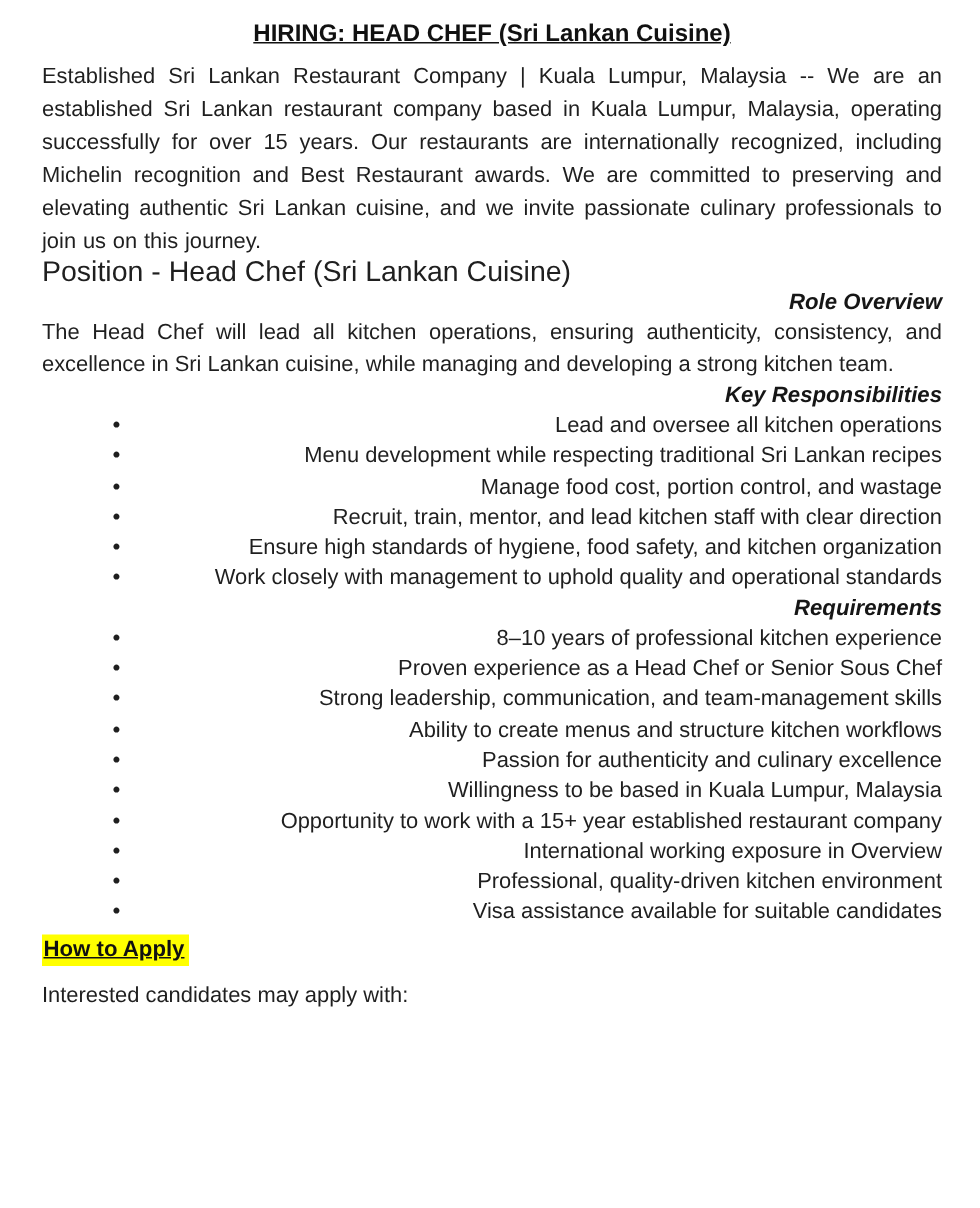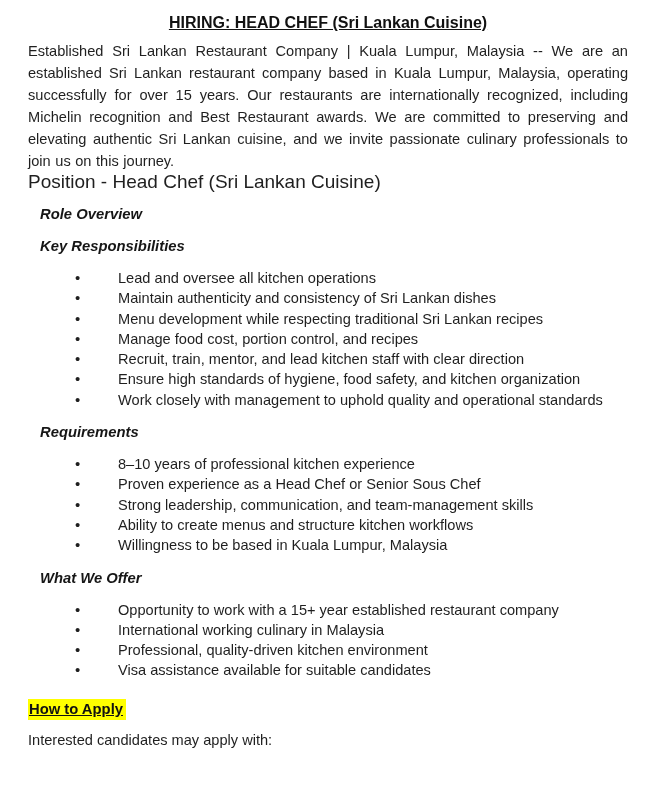--- a/index.html
+++ b/index.html
@@ -42,48 +42,50 @@
     font-size: 19px;
     line-height: 20px;
     margin: 0;
   }
   .section-heading {
     font-size: 14.8px;
     line-height: 20px;
     font-weight: bold;
     font-style: italic;
     color: #161616;
-    margin: 12px;
+    margin: 0;
+    text-align: right;
   }
   .section-body {
     margin: 0;
     font-size: 14.6px;
     line-height: 21px;
     text-align: justify;
   }
   ul.bullet-list {
     list-style: none;
     margin: 0;
     padding: 0;
   }
   ul.bullet-list li {
     position: relative;
     padding-left: 90px;
     font-size: 14.6px;
     line-height: 20.3px;
+    text-align: right;
   }
   ul.bullet-list li::before {
     content: "\2022";
     position: absolute;
     left: 47px;
     top: 0;
     font-size: 15px;
   }
   .apply-heading-row {
-    margin-top: 18px;
+    margin-top: 4px;
     line-height: 20px;
   }
   .apply-highlight {
     display: inline-block;
     background: #ffff00;
     font-size: 14.8px;
     font-weight: bold;
     text-decoration: underline;
     color: #111111;
     padding: 0 3px 1px 1px;
@@ -99,45 +101,45 @@
 
 <div class="page">
 
   <div class="doc-title">HIRING: HEAD CHEF (Sri Lankan Cuisine)</div>
 
   <p class="intro">Established Sri Lankan Restaurant Company | Kuala Lumpur, Malaysia -- We are an established Sri Lankan restaurant company based in Kuala Lumpur, Malaysia, operating successfully for over 15 years. Our restaurants are internationally recognized, including Michelin recognition and Best Restaurant awards. We are committed to preserving and elevating authentic Sri Lankan cuisine, and we invite passionate culinary professionals to join us on this journey.</p>
 
   <div class="position-line">Position - Head Chef (Sri Lankan Cuisine)</div>
 
   <div class="section-heading">Role Overview</div>
+  <p class="section-body">The Head Chef will lead all kitchen operations, ensuring authenticity, consistency, and excellence in Sri Lankan cuisine, while managing and developing a strong kitchen team.</p>
 
   <div class="section-heading">Key Responsibilities</div>
   <ul class="bullet-list">
     <li>Lead and oversee all kitchen operations</li>
-    <li>Maintain authenticity and consistency of Sri Lankan dishes</li>
     <li>Menu development while respecting traditional Sri Lankan recipes</li>
-    <li>Manage food cost, portion control, and recipes</li>
+    <li>Manage food cost, portion control, and wastage</li>
     <li>Recruit, train, mentor, and lead kitchen staff with clear direction</li>
     <li>Ensure high standards of hygiene, food safety, and kitchen organization</li>
     <li>Work closely with management to uphold quality and operational standards</li>
   </ul>
 
   <div class="section-heading">Requirements</div>
   <ul class="bullet-list">
     <li>8–10 years of professional kitchen experience</li>
     <li>Proven experience as a Head Chef or Senior Sous Chef</li>
     <li>Strong leadership, communication, and team-management skills</li>
     <li>Ability to create menus and structure kitchen workflows</li>
+    <li>Passion for authenticity and culinary excellence</li>
     <li>Willingness to be based in Kuala Lumpur, Malaysia</li>
   </ul>
 
-  <div class="section-heading">What We Offer</div>
   <ul class="bullet-list">
     <li>Opportunity to work with a 15+ year established restaurant company</li>
-    <li>International working culinary in Malaysia</li>
+    <li>International working exposure in Overview</li>
     <li>Professional, quality-driven kitchen environment</li>
     <li>Visa assistance available for suitable candidates</li>
   </ul>
 
   <div class="apply-heading-row">
     <span class="apply-highlight">How to Apply</span>
   </div>
 
   <p class="apply-intro">Interested candidates may apply with:</p>
 

